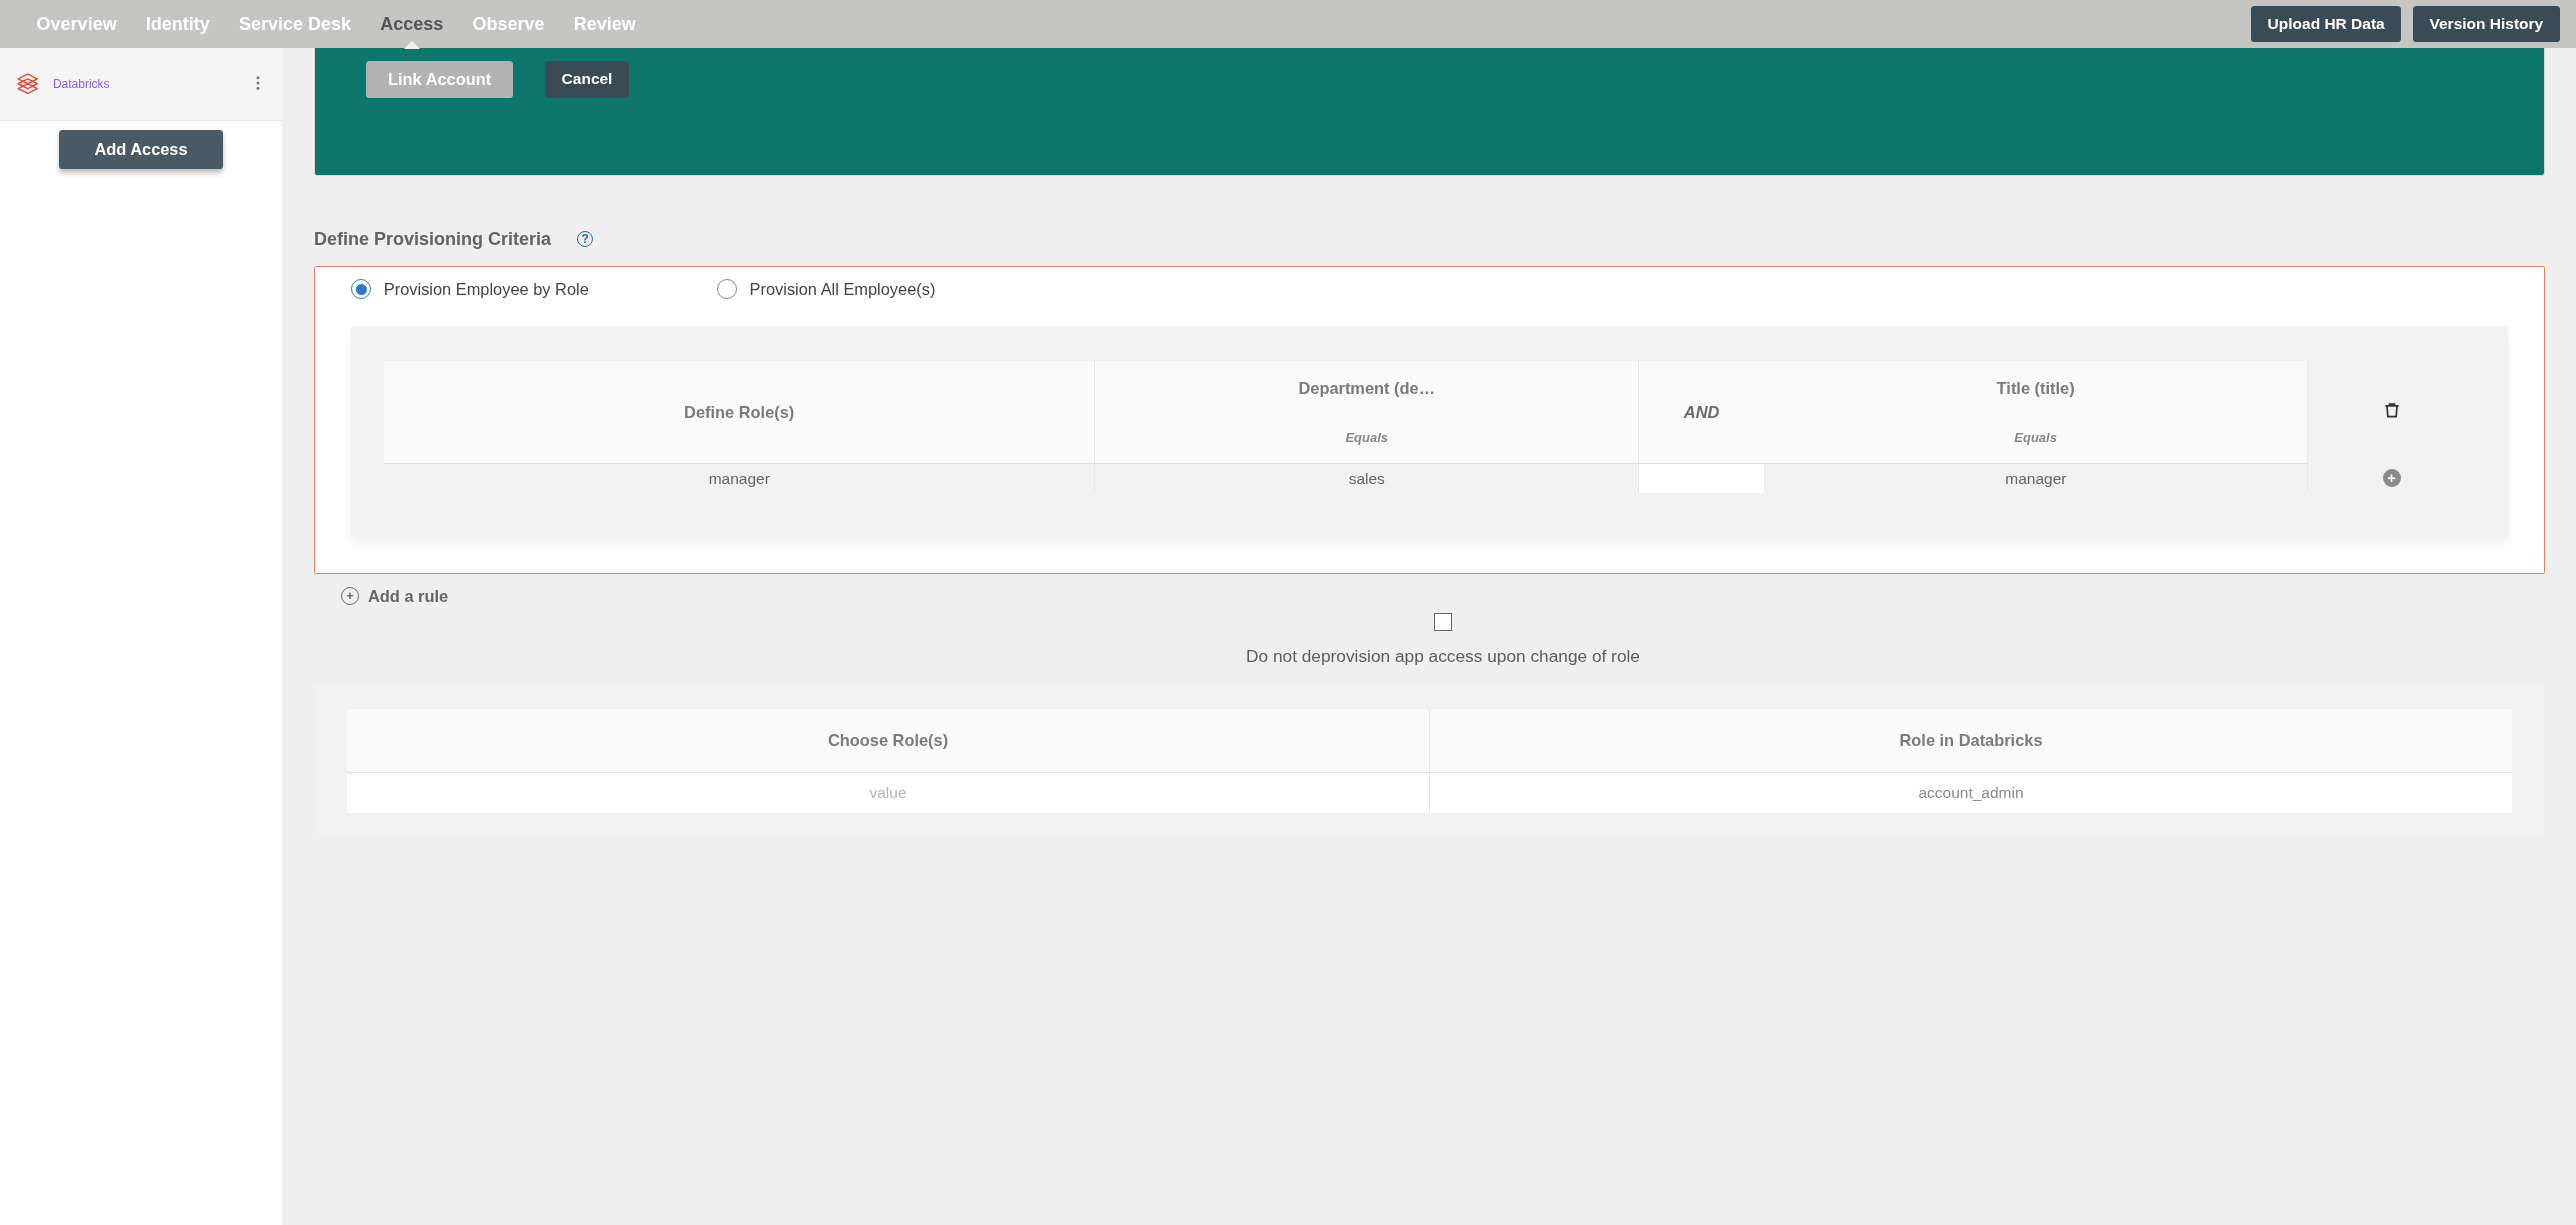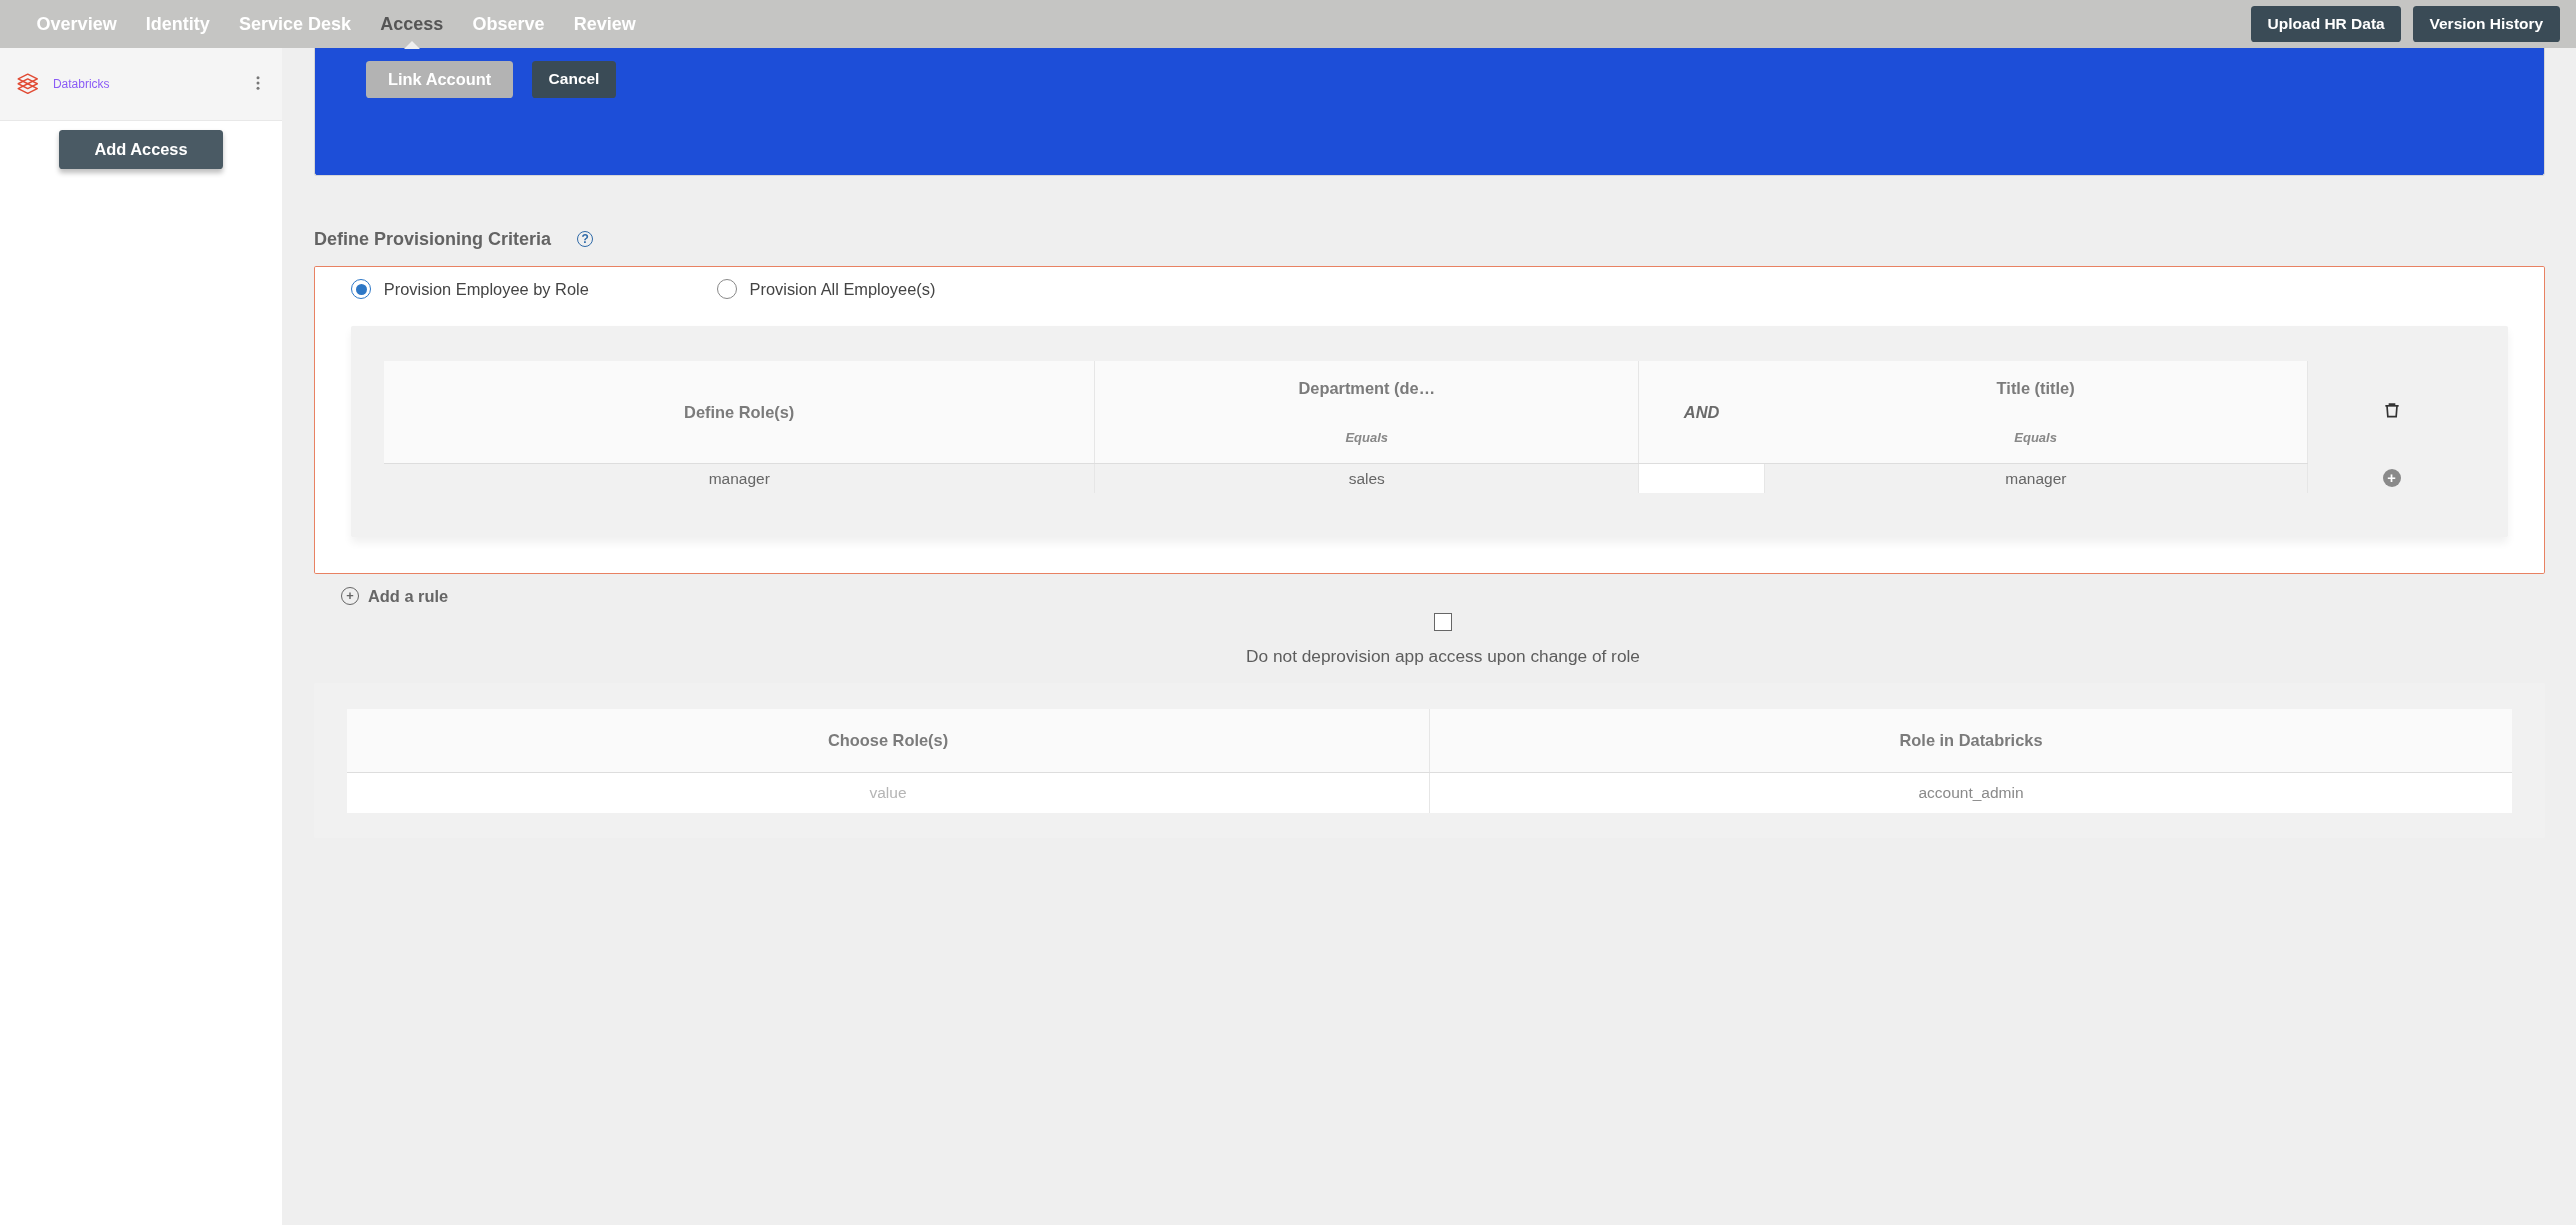--- a/index.html
+++ b/index.html
@@ -75,27 +75,27 @@
       border: none;
       padding: 10px 0;
       font-size: 16.4px;
       font-weight: 700;
       border-radius: 3.6px;
       cursor: pointer;
       box-shadow: 0 3.6px 5.5px rgba(0,0,0,0.25);
     }
     .main { flex: 1; background: #efefef; padding: 0 31px 36px 31px; }
     .panel-top {
-      background: #1d4ed8;
+      background: #0f766e;
       border: 0.9px solid #d6d6d6;
       border-top: none;
       border-radius: 0 0 3.6px 3.6px;
       padding: 12.8px 51px 77px 51px;
       display: flex;
-      gap: 19px;
+      gap: 32px;
     }
     .btn-muted {
       background: #b3b3b3;
       color: #fff;
       border: none;
       padding: 9px 22px;
       font-size: 16.4px;
       font-weight: 700;
       border-radius: 3.6px;
       cursor: pointer;

